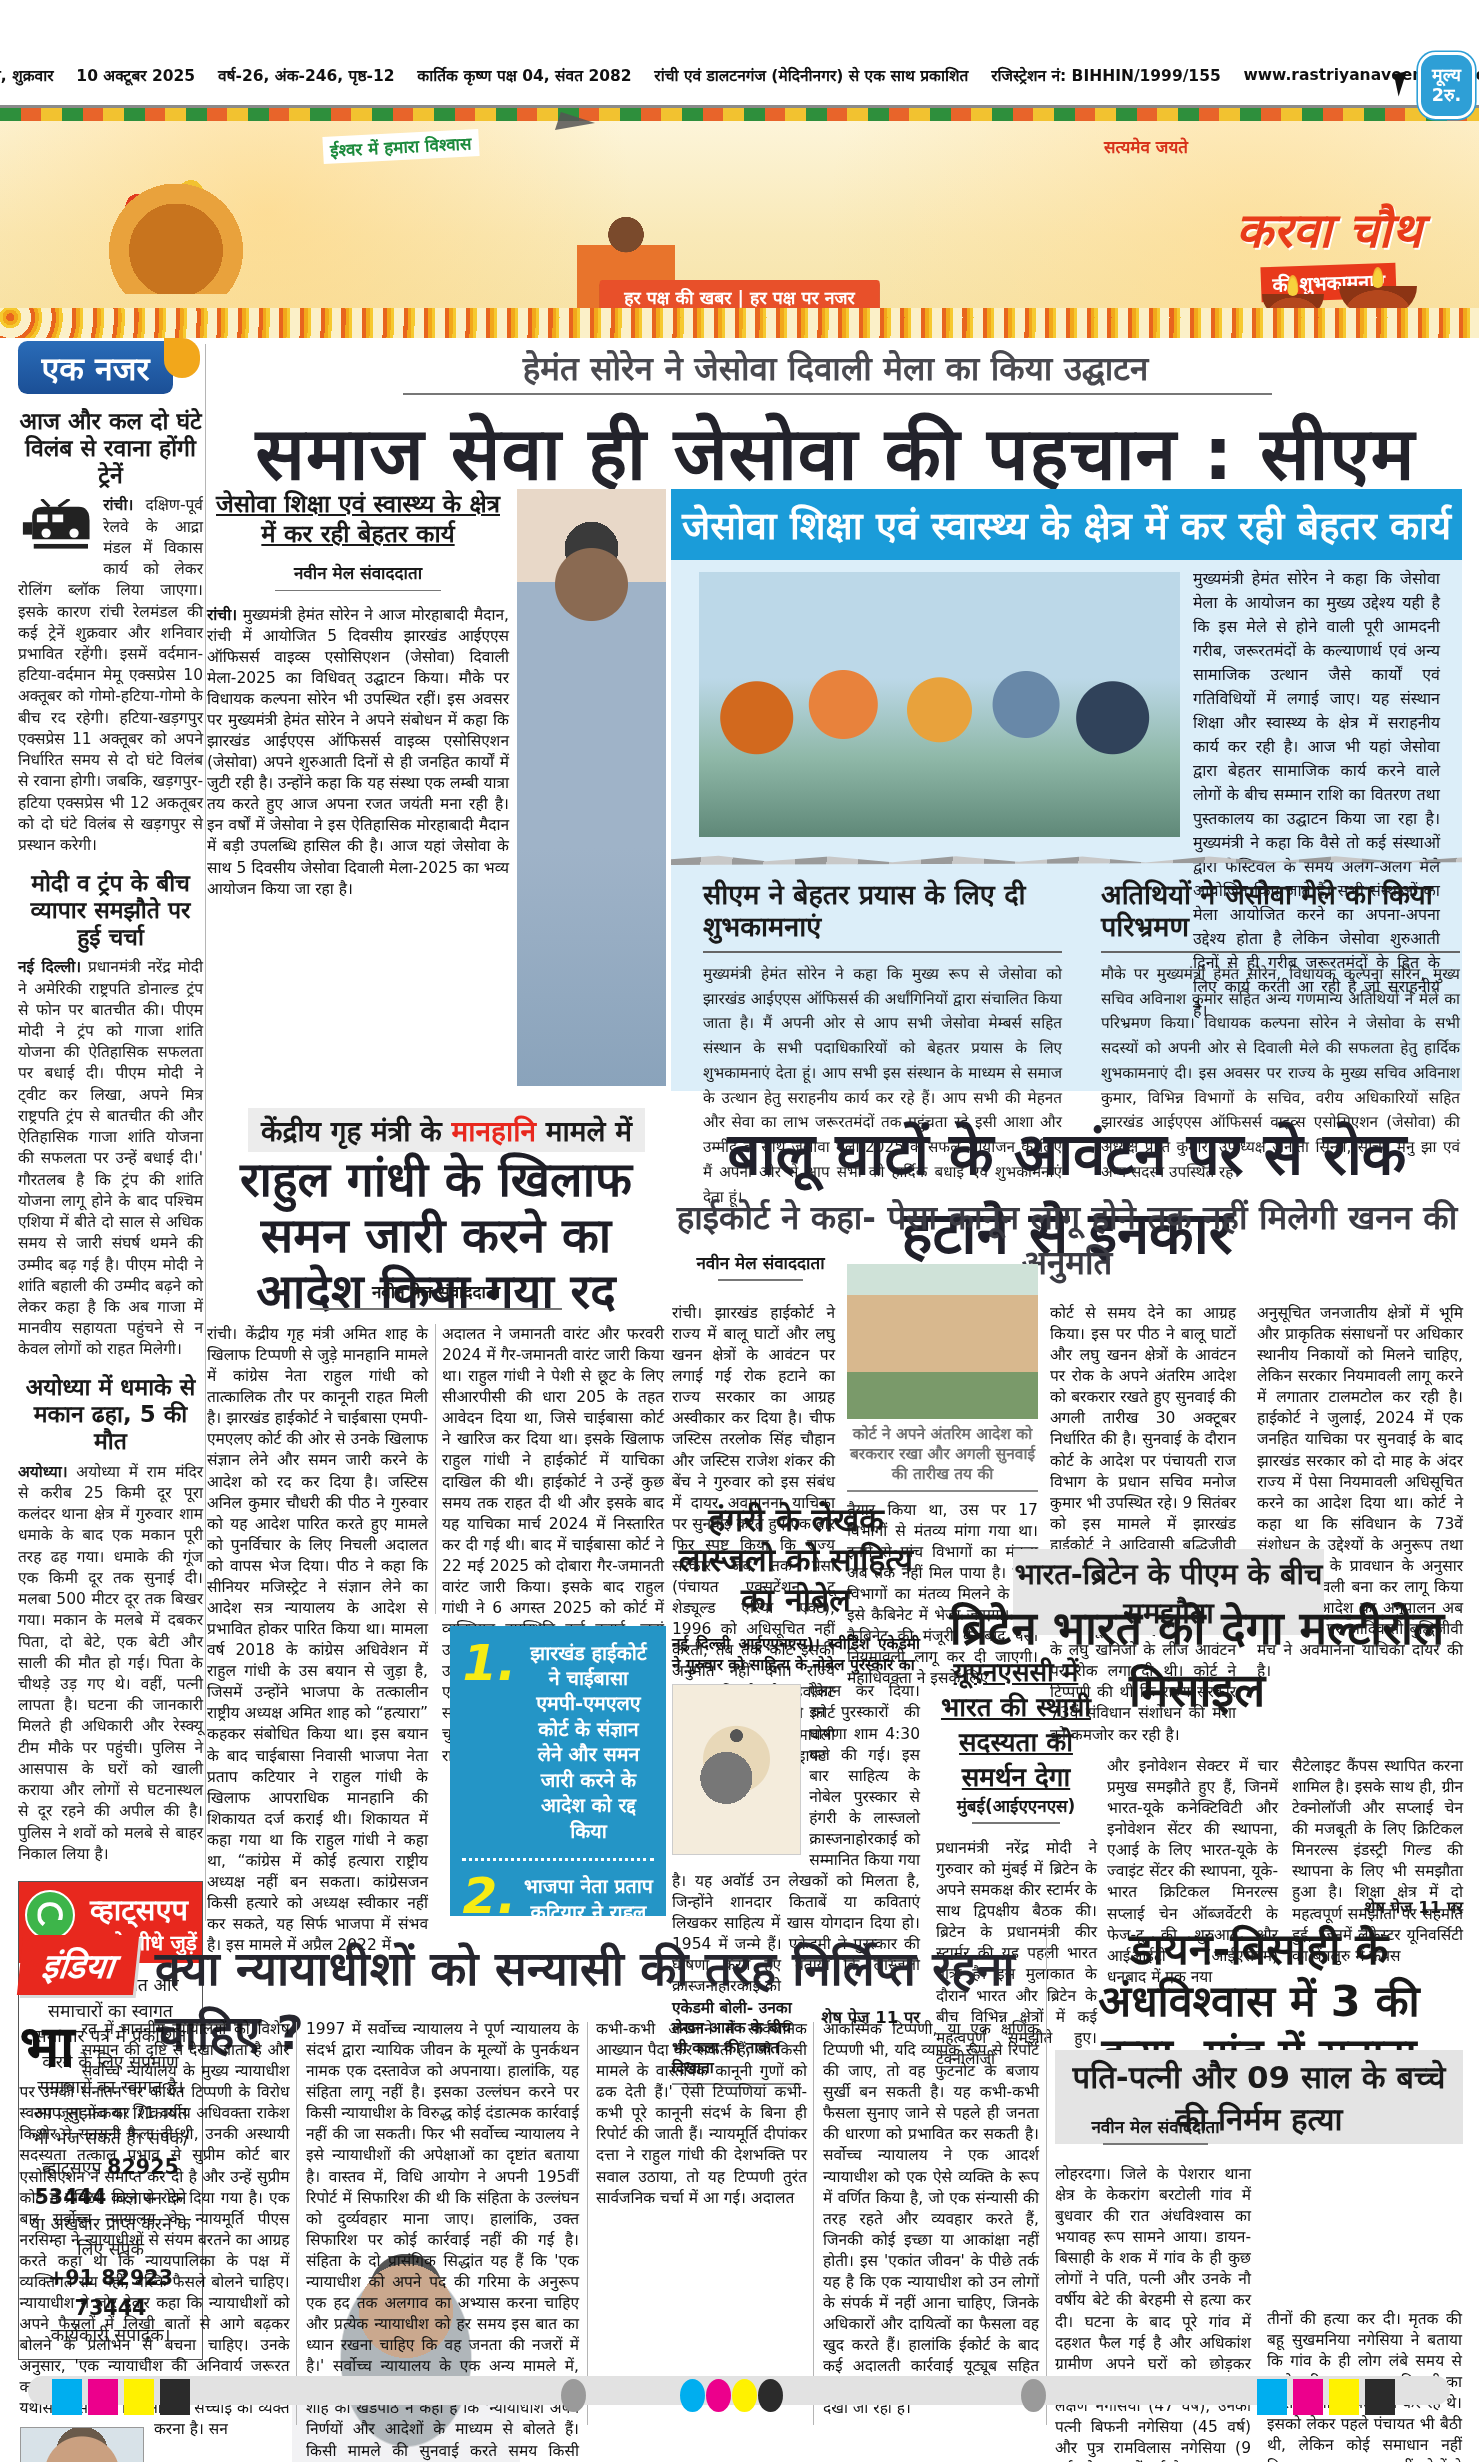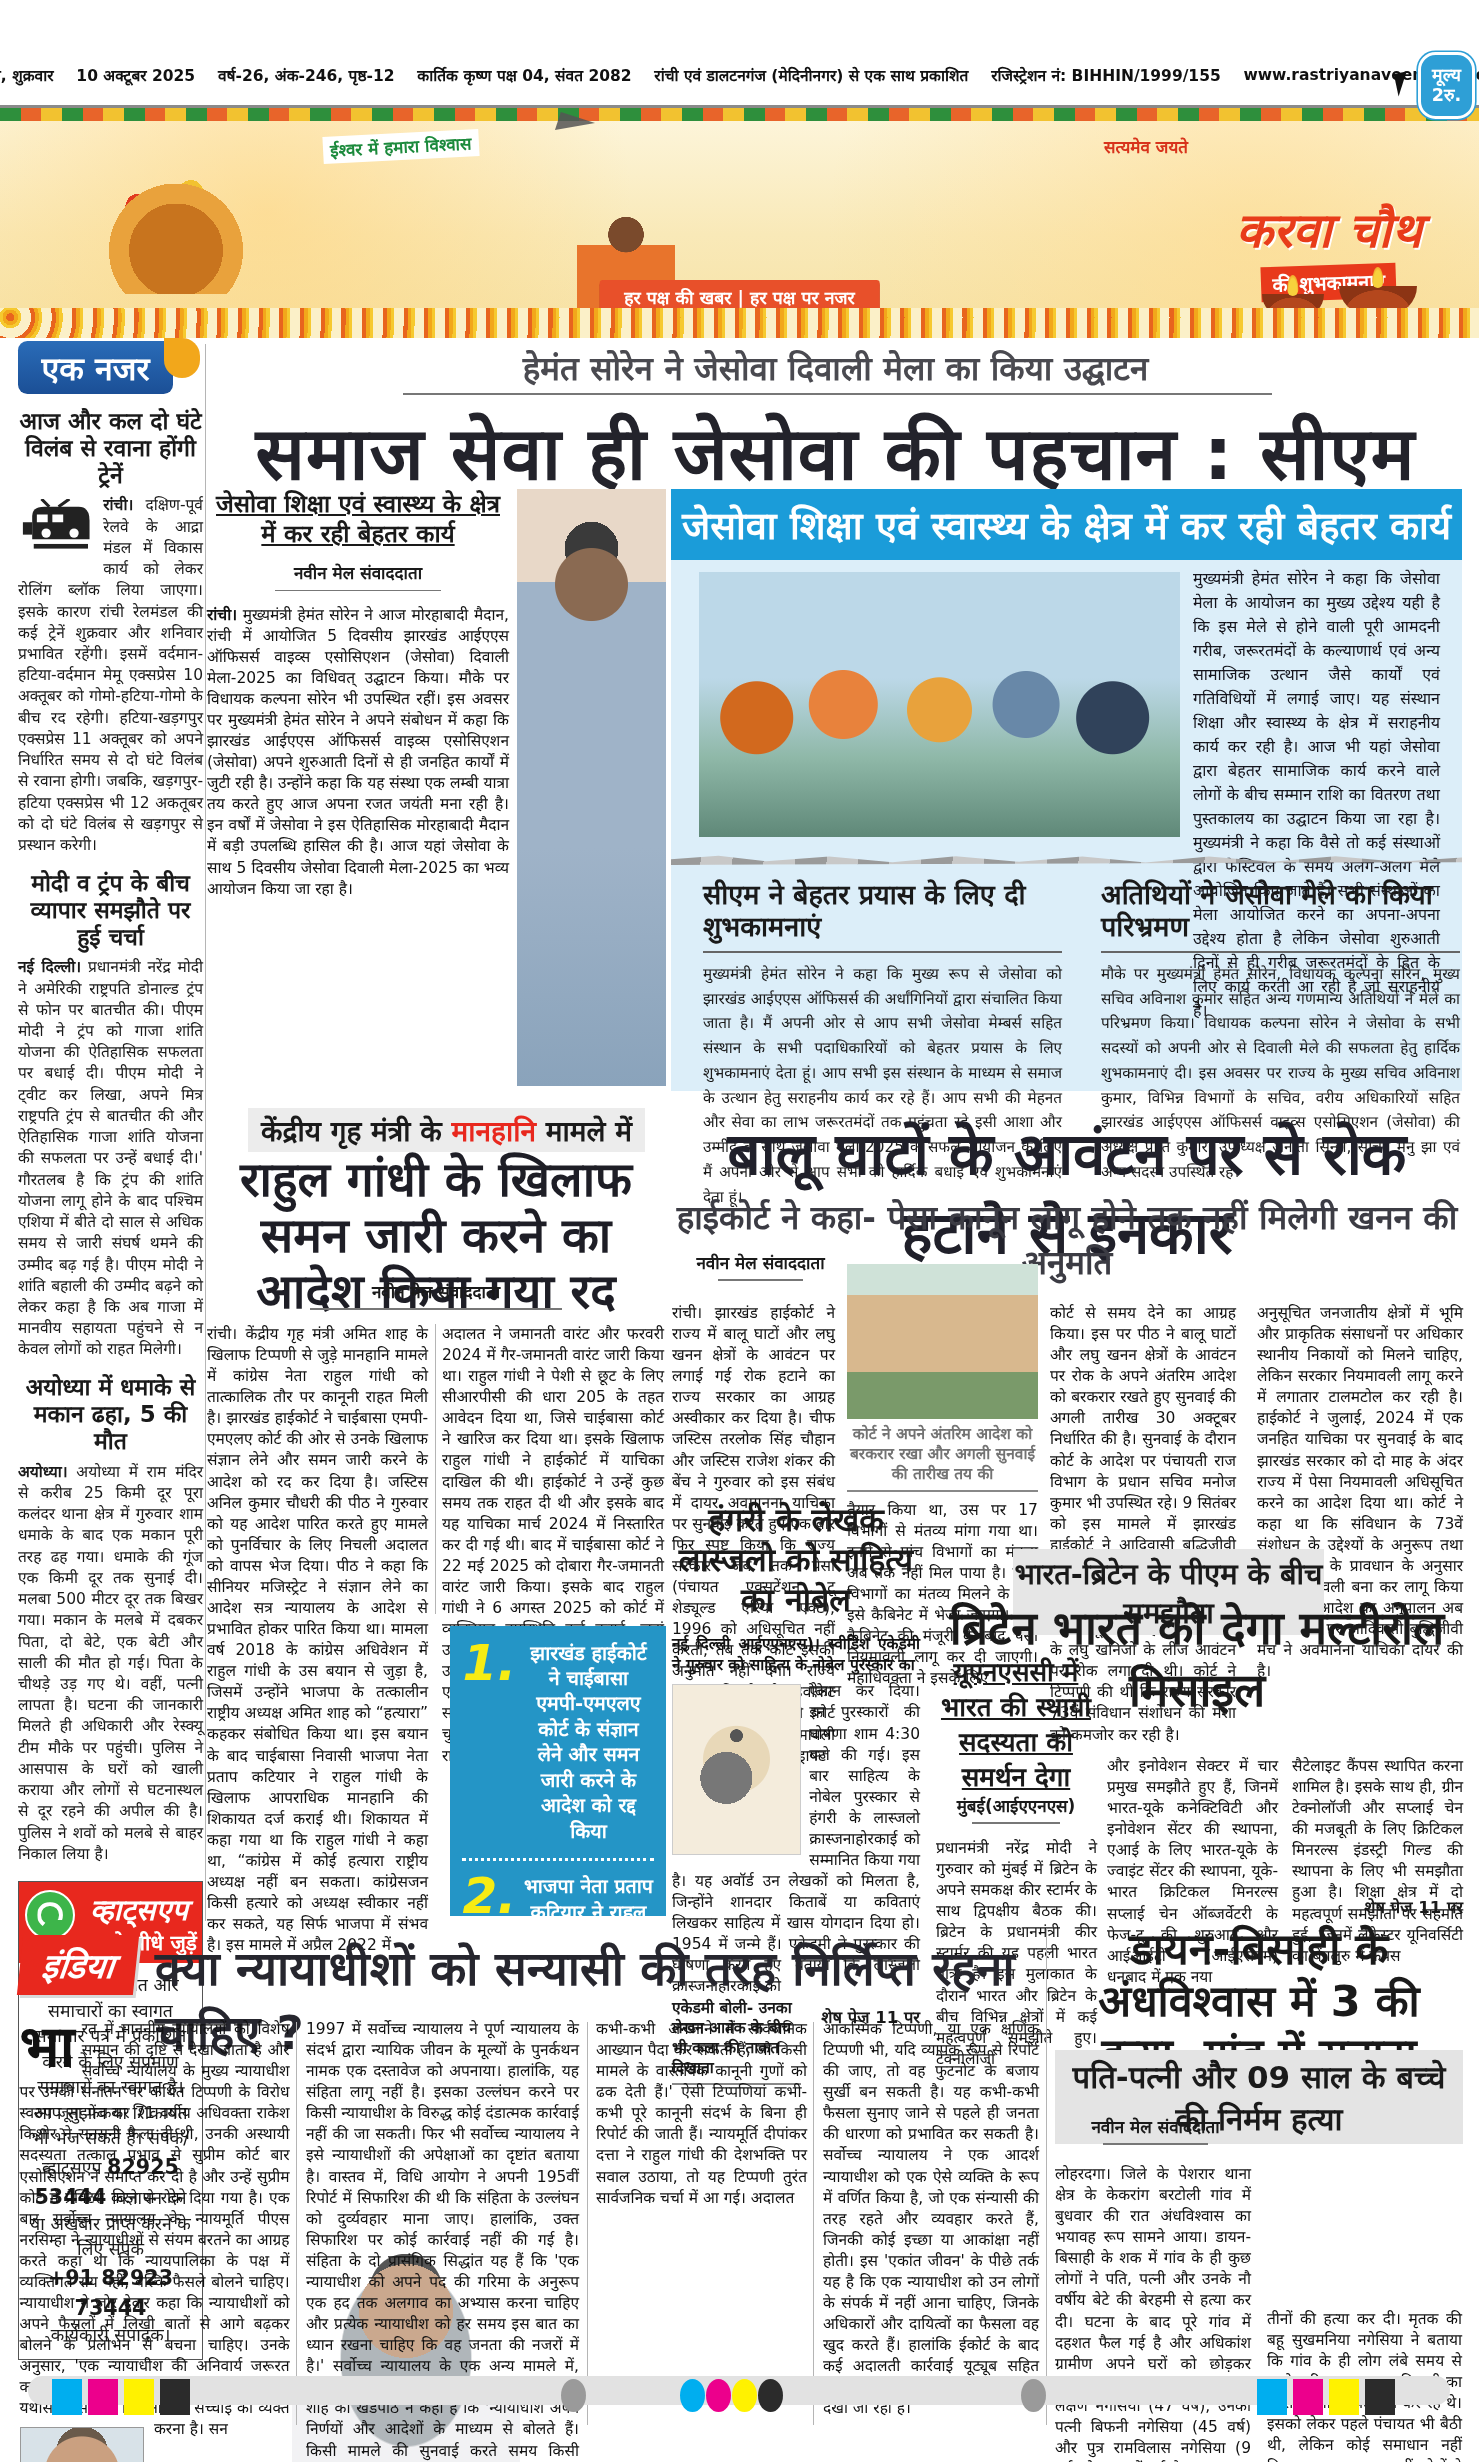--- a/index.html
+++ b/index.html
@@ -60,21 +60,21 @@
 
   
   .sidebar { top:341px; left:18px; width:185px; }
   .eknazar-head { position:relative; background:linear-gradient(180deg,#2a6cb8,#1b4f96); border-radius:9.3px; color:#fff; font-size:32px; font-weight:800; text-align:center; padding:5.2px 0; width:155px; }
   .eknazar-quote { position:absolute; right:-27px; top:-3.1px; width:36px; height:40px; background:#f2a71b; border-radius:0 18.6px 18.6px 18.6px; }
   .side-title { font-size:23px; font-weight:800; line-height:1.18; text-align:center; margin:13.4px 0 6.2px; }
   .side-body { font-size:15.5px; line-height:1.37; text-align:justify; }
   .train-ico { float:left; width:78px; height:62px; margin:4.1px 7.2px 3.1px 0; }
   .wa-box { margin-top:15.5px; border:1.6px solid #555; }
   .wa-head { position:relative; background:#e8281e; padding:7.2px 5.2px 7.2px 62px; min-height:62px; }
-  .wa-t1 { color:#fff; font-size:29px; font-weight:800; text-align:center;font-style:italic; }
+  .wa-t1 { color:#fff; font-size:29px; font-weight:800; text-align:center; }
   .wa-t2 { color:#fff; font-size:20.7px; font-weight:bold; text-align:right; }
   .wa-circle { position:absolute; left:6.2px; top:8.3px; width:50px; height:50px; border-radius:50%; background:#3db54a; border:2.6px solid #fff; }
   .wa-circle:after { content:""; position:absolute; inset:10.3px; border:4.1px solid #fff; border-radius:50%; clip-path:polygon(0 0,100% 0,100% 70%,40% 70%,15% 100%,0 100%); }
   .wa-body { padding:10.3px 8.3px; font-size:17.6px; line-height:1.45; text-align:center; }
   .wa-phone { font-weight:800; font-size:20.7px; }
 
   
   .lead-kicker { top:345px; left:207px; width:1257px; text-align:center; font-size:33px; font-weight:800; color:#4a4a50; }
   .lead-kick-rule { top:393px; left:403px; width:869px; height:2.1px; background:#777; }
   .lead-headline { top:401px; left:207px; width:1257px; text-align:center; font-size:73px; font-weight:800; color:#23232b; letter-spacing:1px; }

